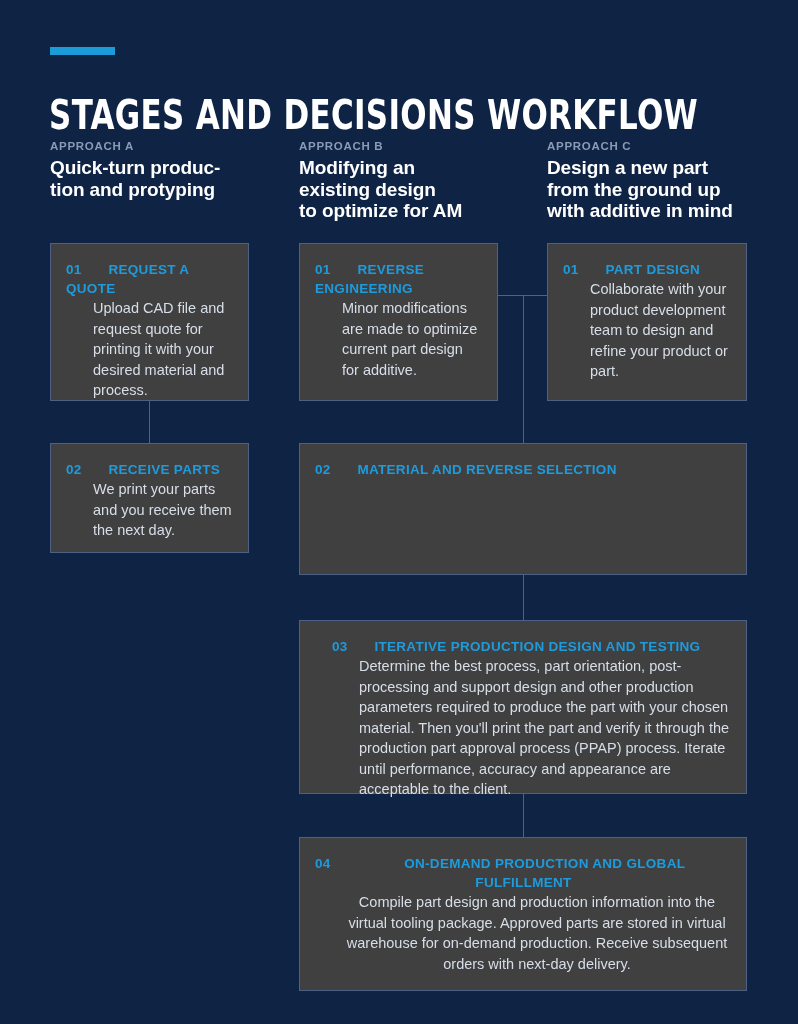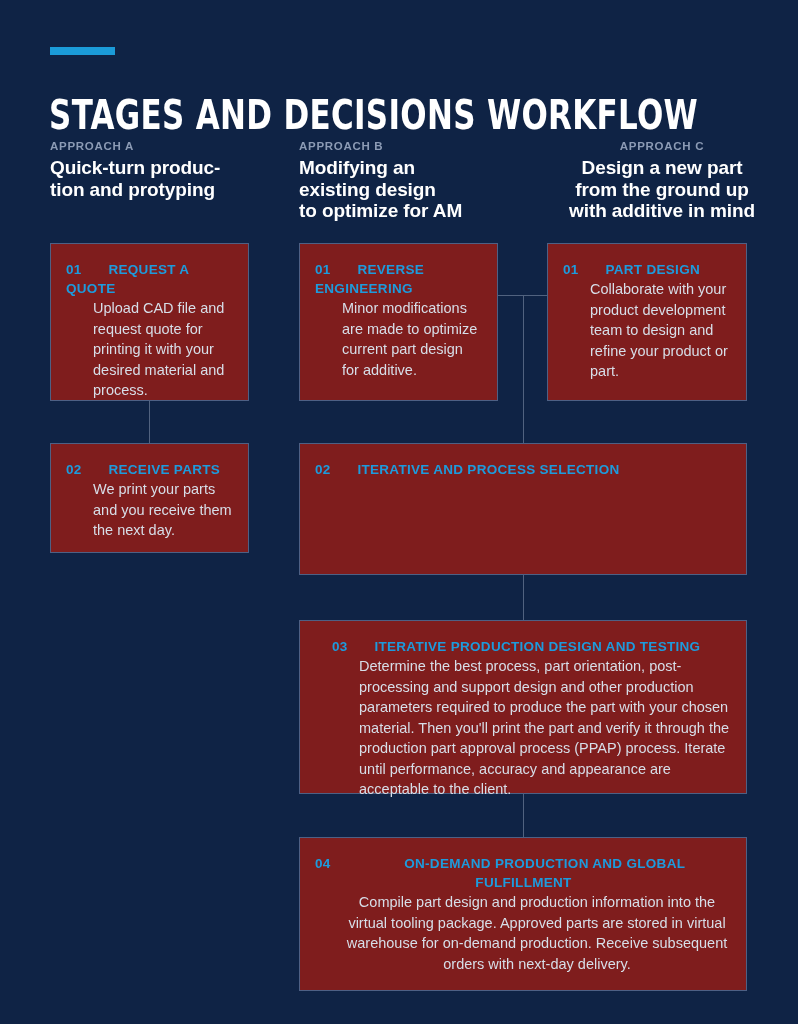--- a/index.html
+++ b/index.html
@@ -55,35 +55,35 @@
   }
   .col-head .headline {
     color: #ffffff;
     font-size: 19px;
     line-height: 21.5px;
     font-weight: bold;
     letter-spacing: -0.1px;
   }
   #col-head-a { left: 50px;  top: 139px; }
   #col-head-b { left: 299px; top: 139px; }
-  #col-head-c { left: 547px; top: 139px; width: 230px; text-align: center; }
+  #col-head-c { left: 547px; top: 139px; width: 230px; }
 
   
   .conn {
     position: absolute;
     background: #51627f;
   }
   .conn.v { width: 1px; }
   .conn.h { height: 1px; }
 
   
   .card {
     position: absolute;
     box-sizing: border-box;
-    background: #7f1d1d;
+    background: #404040;
     border: 1px solid #4e6established;
     border: 1px solid #4e6084;
     padding: 16px 14px 16px 15px;
   }
   .card .row {
     display: block;
   }
   .card .num {
     color: #1d9bdd;
     font-size: 13.5px;
@@ -172,21 +172,21 @@
   <div class="row">
     <span class="num">02</span>
     <span class="title">RECEIVE PARTS</span>
   </div>
   <div class="body">We print your parts and you receive them the next day.</div>
 </div>
 
 <div class="card" id="card-b2">
   <div class="row">
     <span class="num">02</span>
-    <span class="title">ITERATIVE AND PROCESS SELECTION</span>
+    <span class="title">MATERIAL AND REVERSE SELECTION</span>
   </div>
 </div>
 
 <div class="card" id="card-b3">
   <div class="row">
     <span class="num">03</span>
     <span class="title">ITERATIVE PRODUCTION DESIGN AND TESTING</span>
   </div>
   <div class="body">Determine the best process, part orientation, post-processing and support design and other production parameters required to produce the part with your chosen material. Then you'll print the part and verify it through the production part approval process (PPAP) process. Iterate until performance, accuracy and appearance are acceptable to the client.</div>
 </div>

